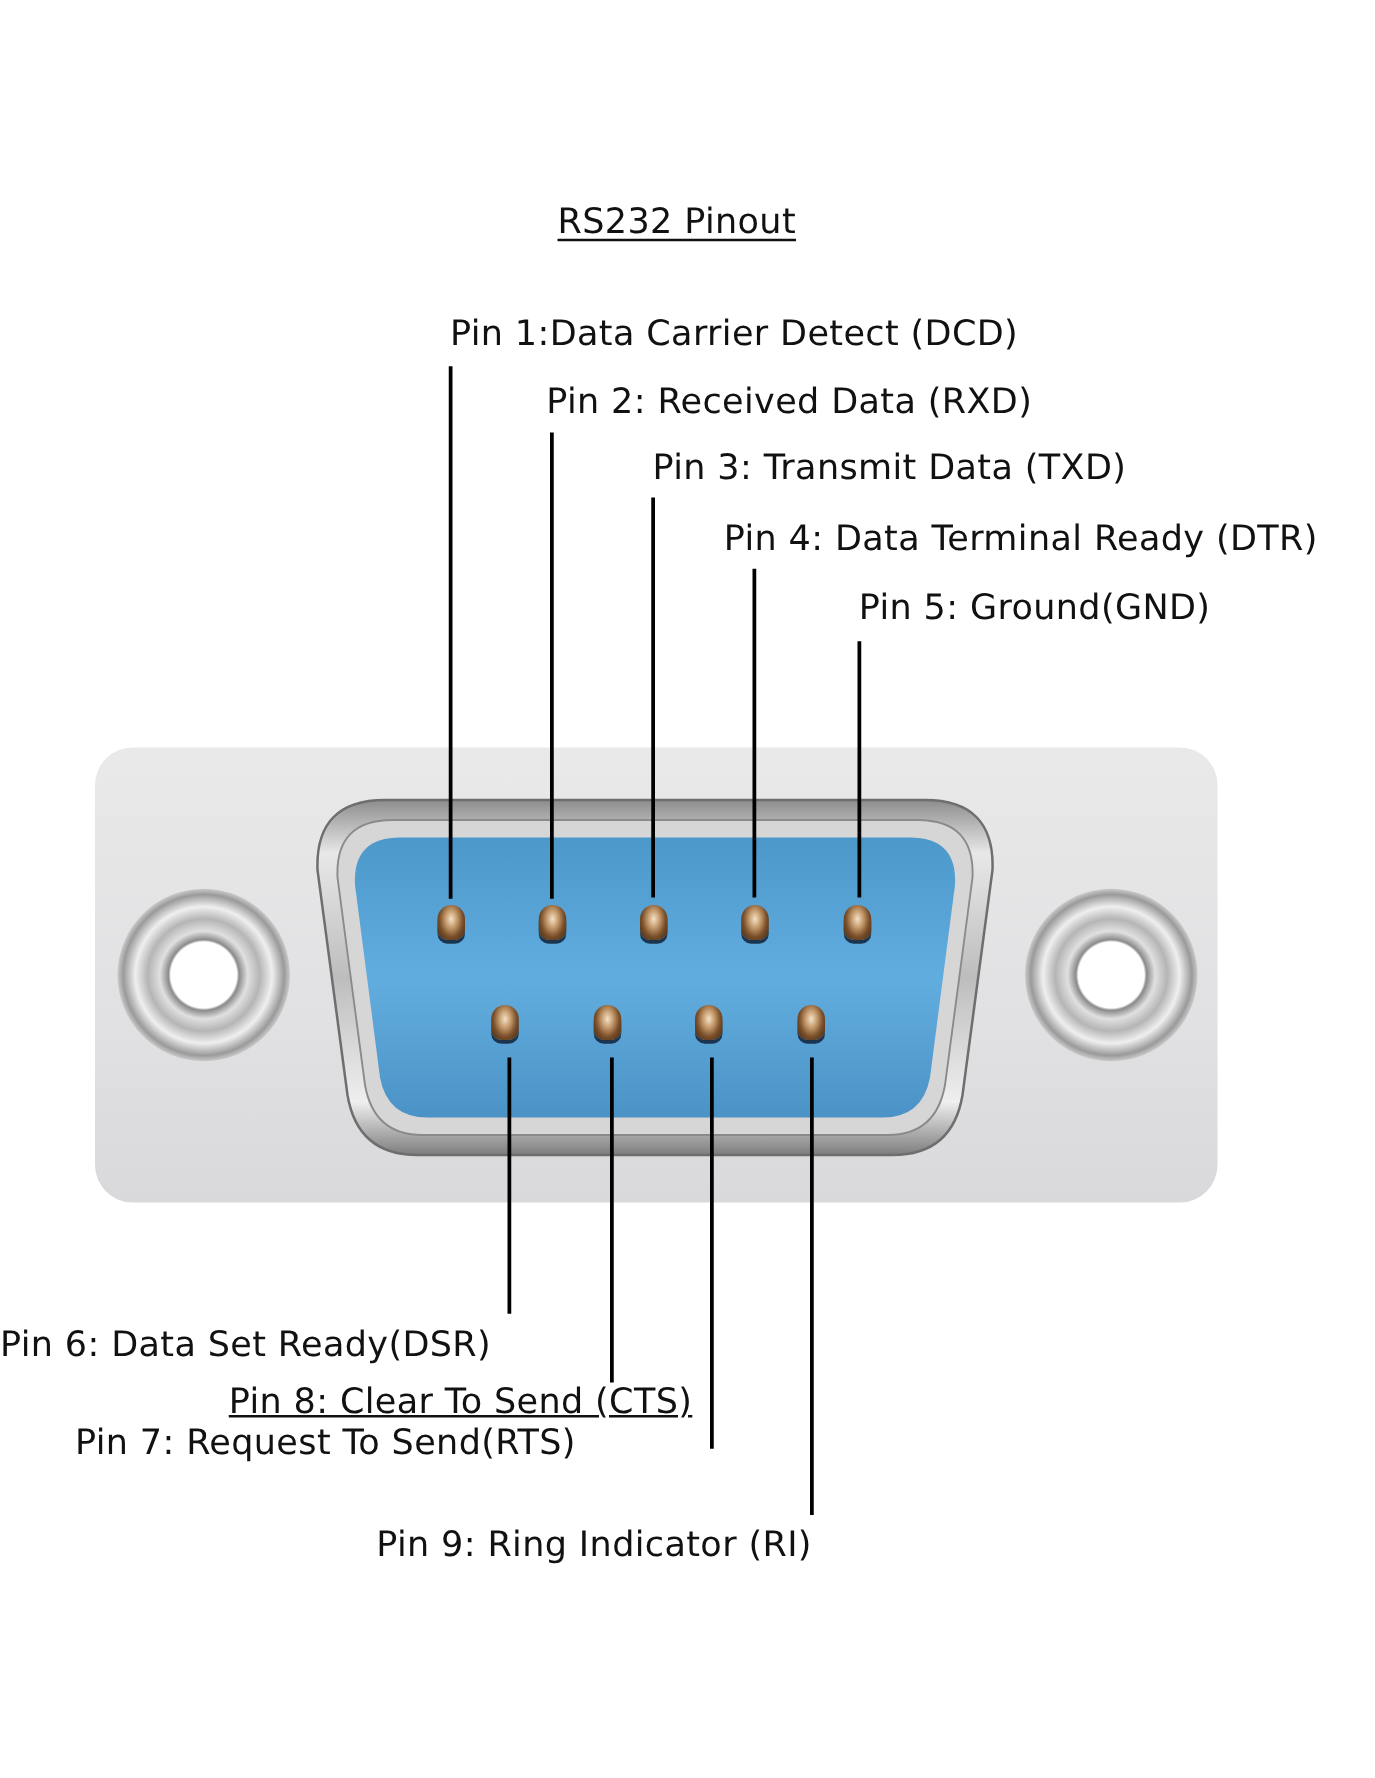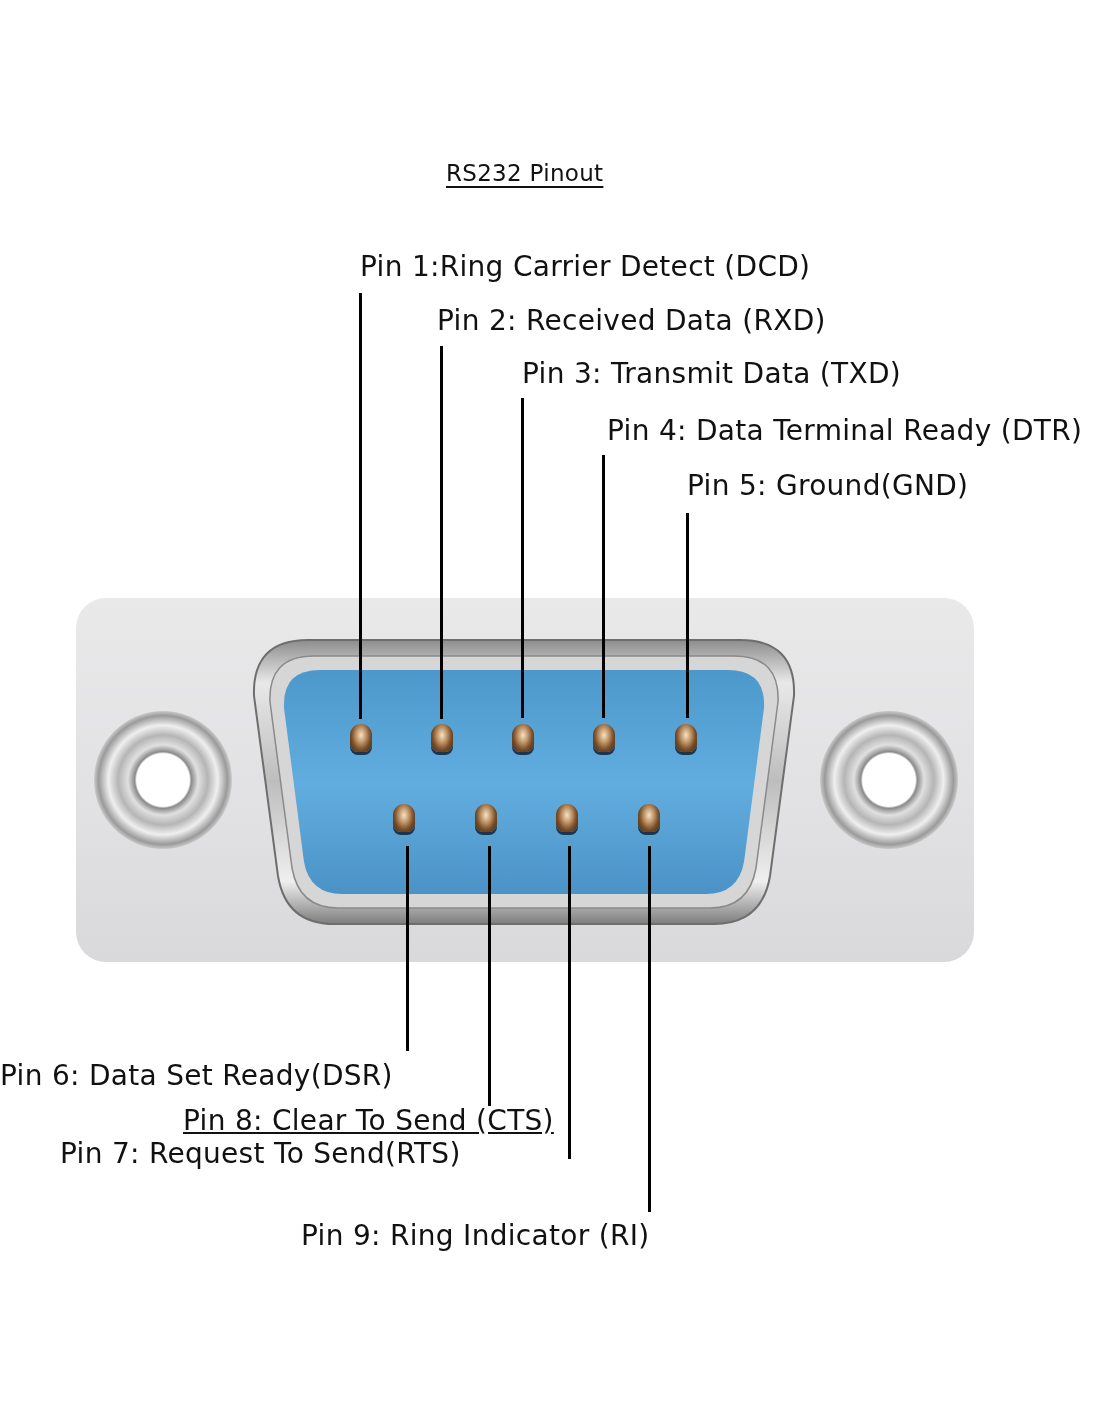--- a/index.html
+++ b/index.html
@@ -1,17 +1,17 @@
 <!DOCTYPE html>
 <html><head>
 <meta charset="utf-8">
 <style>
   html, body { margin: 0; padding: 0; background: #ffffff; }
   body { width: 1100px; height: 1422px; position: relative; overflow: hidden; font-family: "DejaVu Sans", sans-serif; color: #111; }
-  .title { position: absolute; left: 446px; top: 160px; font-size: 23px; text-decoration: underline; text-underline-offset: 5px; text-decoration-thickness: 2px; white-space: nowrap; letter-spacing: 0.3px; }
+  .title { position: absolute; left: 446px; top: 160px; font-size: 28px; text-decoration: underline; text-underline-offset: 5px; text-decoration-thickness: 2px; white-space: nowrap; letter-spacing: 0.3px; }
   .label { position: absolute; font-size: 28px; white-space: nowrap; letter-spacing: 0.3px; }
   .leader { position: absolute; width: 3px; background: #000; }
   #plate { position: absolute; left: 76px; top: 598px; width: 898px; height: 364px; border-radius: 30px; background: linear-gradient(180deg, #e9e9ea 0%, #e1e1e3 60%, #d9d9db 100%); }
   #shell { position: absolute; left: 248px; top: 636px; width: 552px; height: 292px; }
   .pin { position: absolute; width: 22px; height: 28px; border-radius: 11px 11px 8px 8px; background: radial-gradient(ellipse at 50% 40%, #f4e2c8 0%, #c49a6c 30%, #7a4f2a 60%, #3a2614 100%); box-shadow: 0 3px 0 #1b3550; }
   .hole { position: absolute; width: 138px; height: 138px; border-radius: 50%; background: radial-gradient(circle, #ffffff 0%, #ffffff 27%, #8a8a8a 29%, #e0e0e0 36%, #b5b5b5 46%, #efefef 56%, #9a9a9a 66%, #d7d7d7 72%, #c4c4c4 100%); }
 </style>
 </head>
 <body>
 
@@ -56,21 +56,21 @@
 <div class="leader" style="left:359px; top:293px; height:426px;"></div>
 <div class="leader" style="left:440px; top:346px; height:373px;"></div>
 <div class="leader" style="left:521px; top:398px; height:320px;"></div>
 <div class="leader" style="left:602px; top:455px; height:263px;"></div>
 <div class="leader" style="left:686px; top:513px; height:205px;"></div>
 <div class="leader" style="left:406px; top:846px; height:205px;"></div>
 <div class="leader" style="left:488px; top:846px; height:260px;"></div>
 <div class="leader" style="left:568px; top:846px; height:313px;"></div>
 <div class="leader" style="left:648px; top:846px; height:366px;"></div>
 
-<div class="label" style="left:360px; top:250px;">Pin 1:Ring Carrier Detect (DCD)</div>
+<div class="label" style="left:360px; top:250px;">Pin 1:Data Carrier Detect (DCD)</div>
 <div class="label" style="left:437px; top:304px;">Pin 2: Received Data (RXD)</div>
 <div class="label" style="left:522px; top:357px;">Pin 3: Transmit Data (TXD)</div>
-<div class="label" style="left:607px; top:414px;">Pin 4: Data Terminal Ready (DTR)</div>
+<div class="label" style="left:579px; top:414px;">Pin 4: Data Terminal Ready (DTR)</div>
 <div class="label" style="left:687px; top:469px;">Pin 5: Ground(GND)</div>
 <div class="label" style="left:0px; top:1059px;">Pin 6: Data Set Ready(DSR)</div>
 <div class="label" style="left:60px; top:1113px;margin-top:24px;">Pin 7: Request To Send(RTS)</div>
 <div class="label" style="left:183px; top:1104px;text-decoration:underline;">Pin 8: Clear To Send (CTS)</div>
 <div class="label" style="left:301px; top:1219px;text-align:center;">Pin 9: Ring Indicator (RI)</div>
 
 </body></html>

